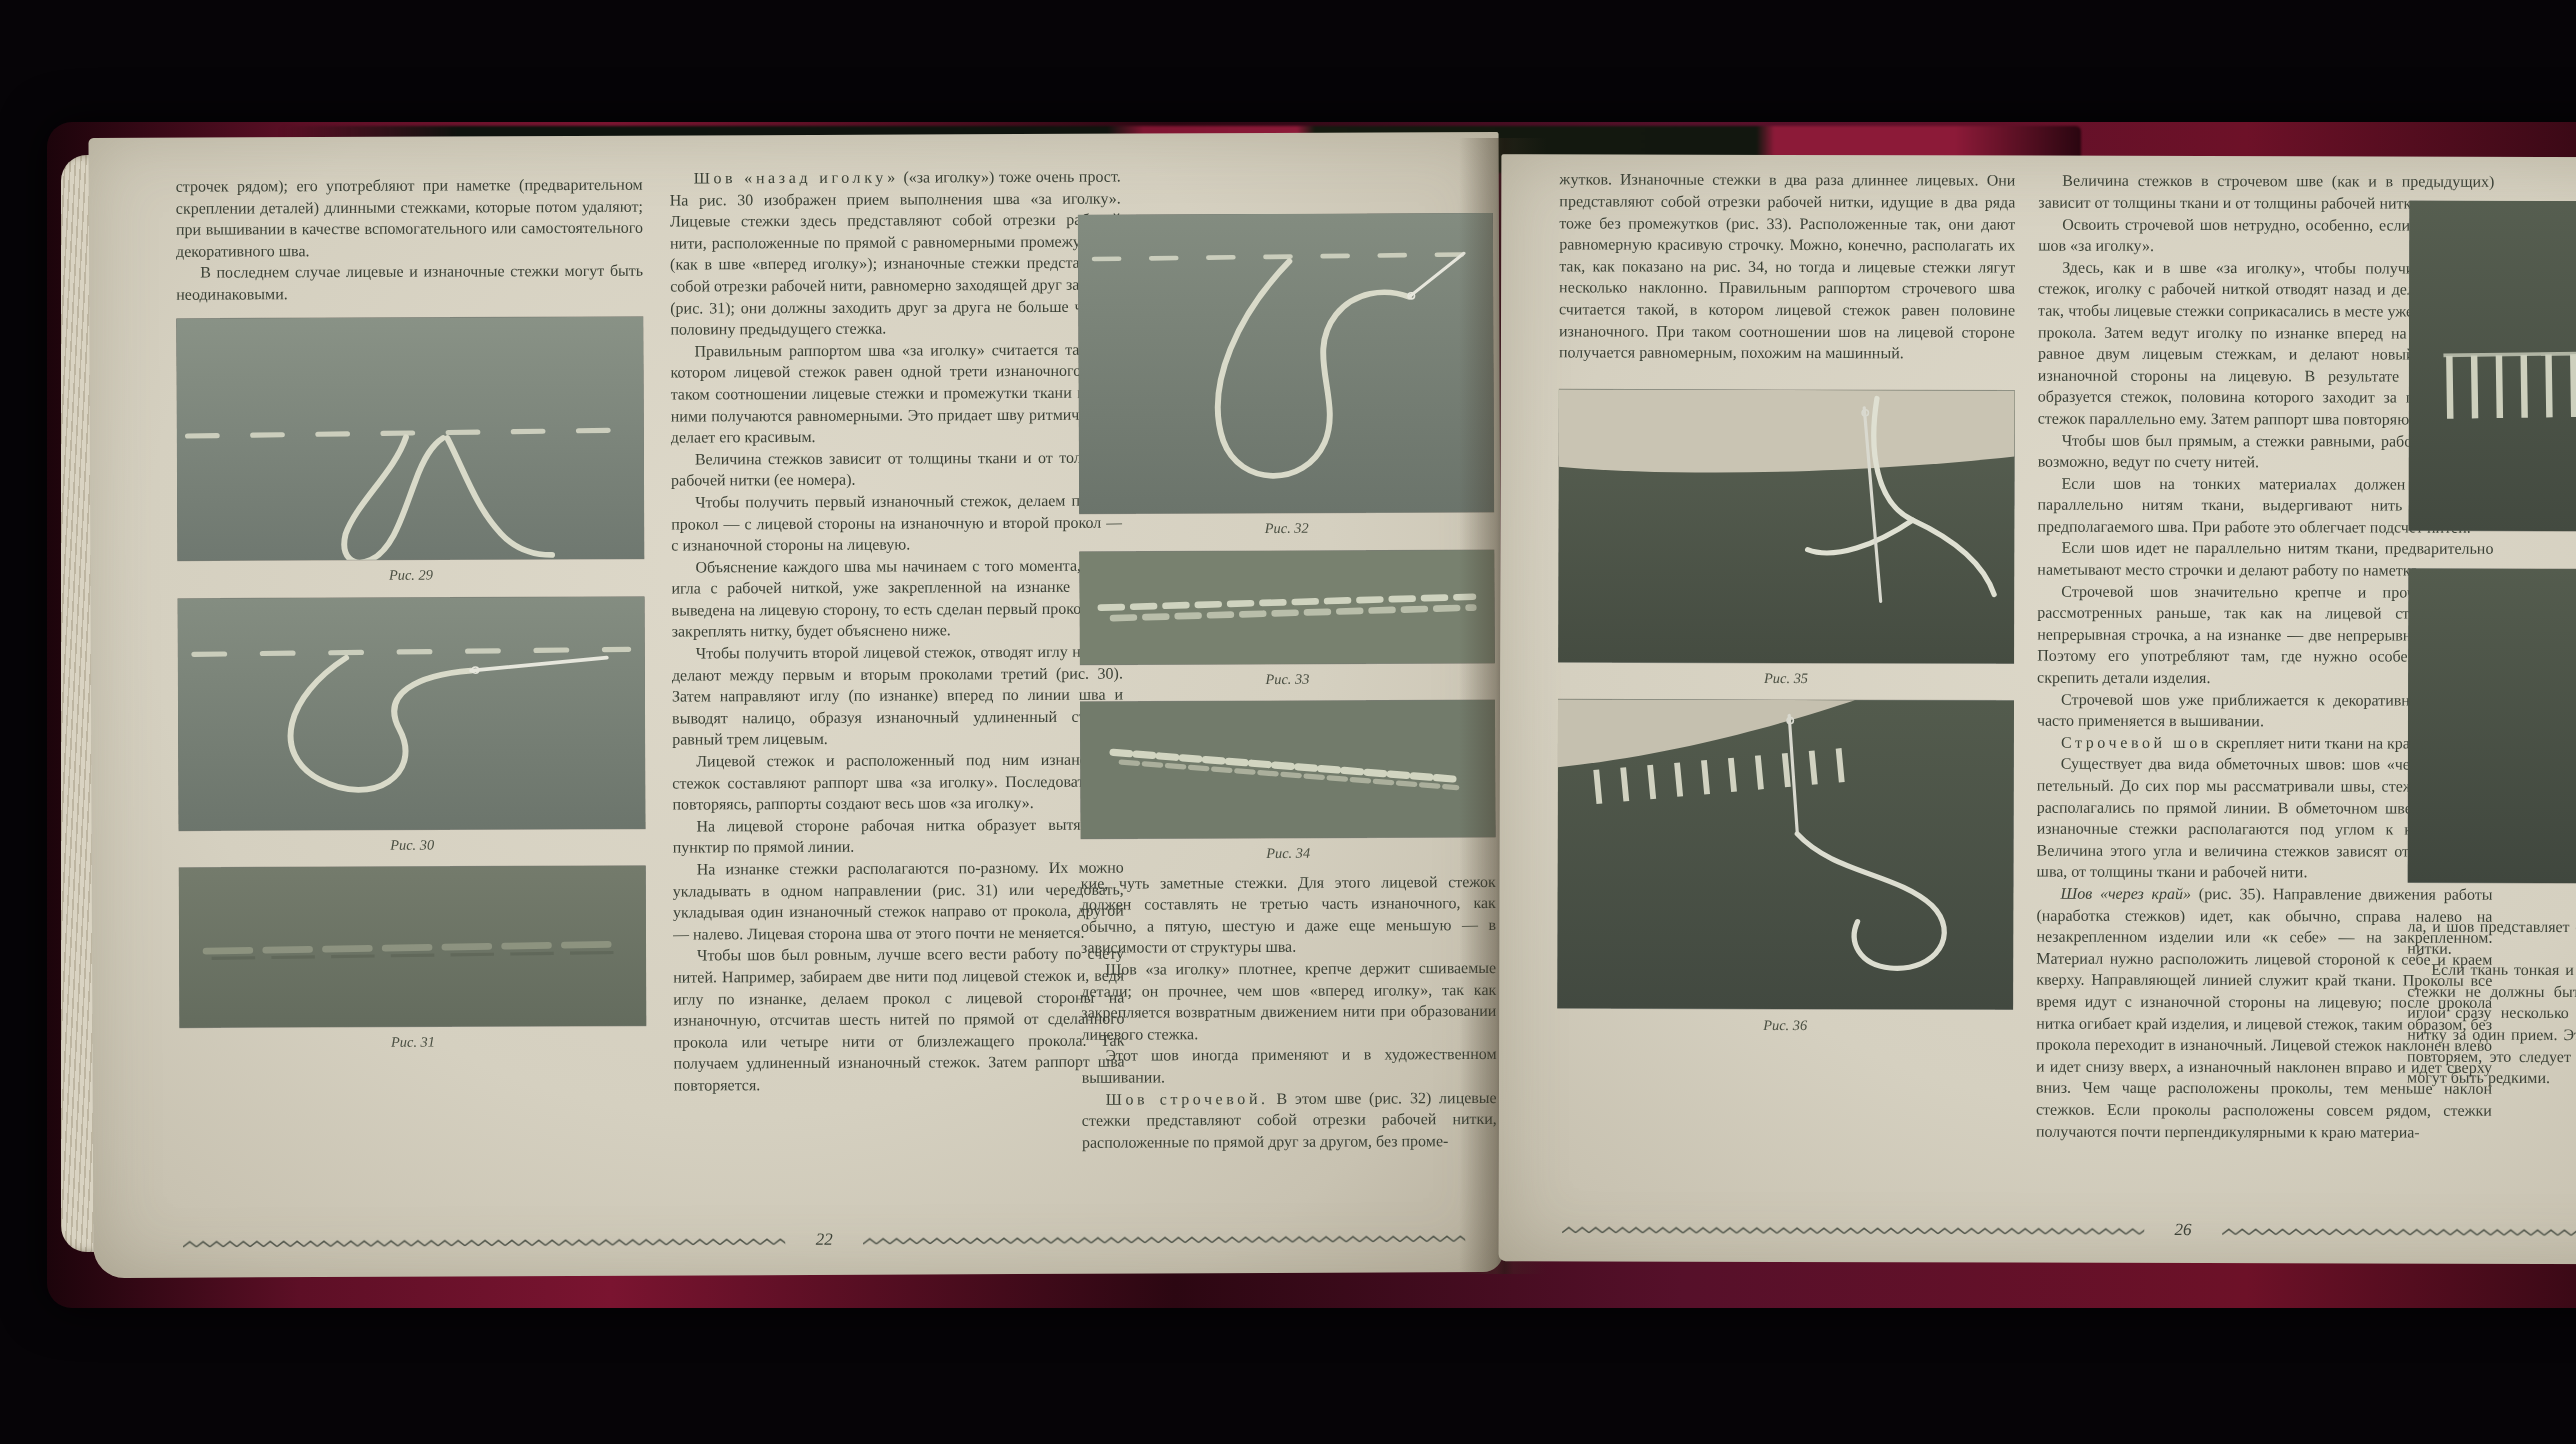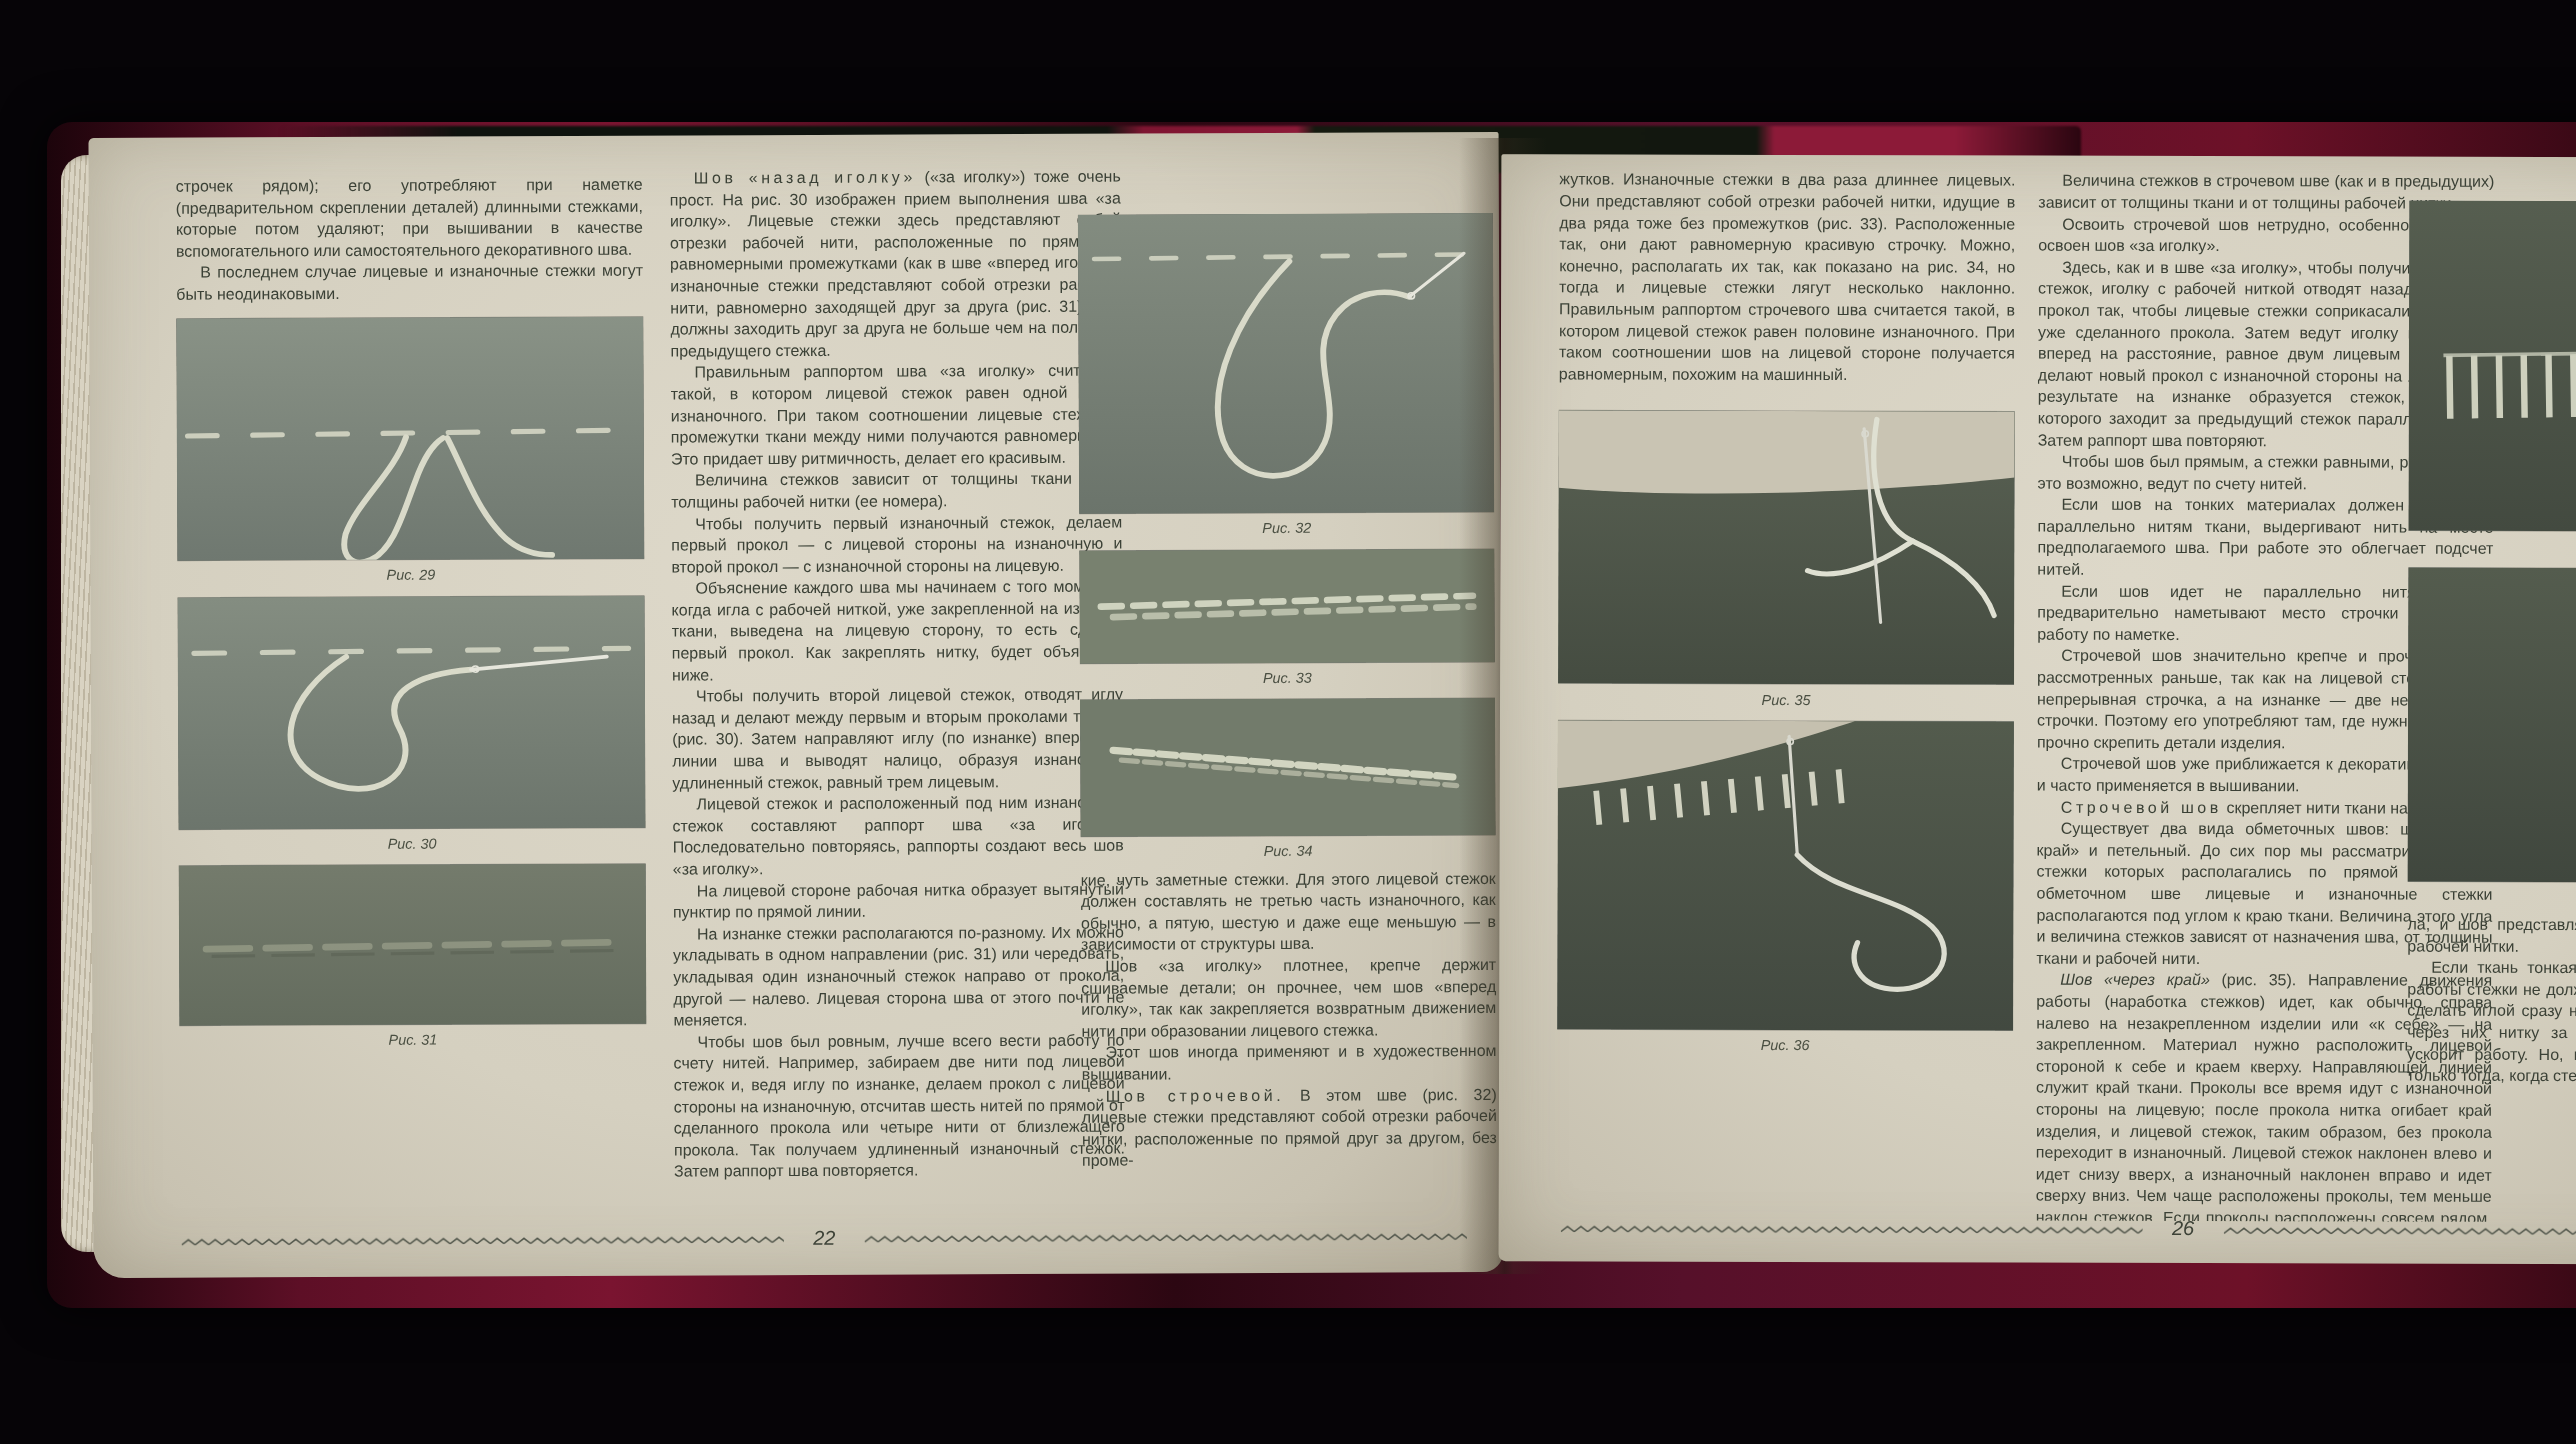--- a/index.html
+++ b/index.html
@@ -1,17 +1,17 @@
 <!DOCTYPE html>
 <html style="font-size:8.2px"><head>
 <meta charset="utf-8">
 <style>
   *{margin:0;padding:0;box-sizing:border-box}
   html,body{width:2997px;height:1444px;background:#060407;overflow:hidden}
-  .scene{position:absolute;inset:0;font-family:Liberation Sans, sans-serif;color:#3b4136}
+  .scene{position:absolute;inset:0;font-family:Liberation Serif, serif;color:#3b4136}
 
   
   .cover{position:absolute;left:47px;top:122px;width:2820px;height:1186px;border-radius:25px;
     background:linear-gradient(90deg,#1c040b 0%,#5d0f26 9%,#7a1430 20%,#2c0712 40%,#56102a 58%,#6d1128 78%,#1c040b 97%);
     box-shadow:0 0 46px rgba(0,0,0,.85)}
   .topband{position:absolute;left:278px;top:126px;width:1803px;height:47px;border-radius:5.2px;filter:blur(1px);
     background:linear-gradient(90deg,rgba(13,17,12,0) 0%,#0e130e 10%,#10140e 46%,#7e1531 48%,#8c1a38 56.5%,#151a10 57.5%,#12170f 82%,#8c1a38 83%,#8c1a38 93%,#2a0610 100%)}
   .stack-left{position:absolute;left:61px;top:155px;width:53px;height:1097px;border-radius:26px 0 0 26px;
     background:repeating-linear-gradient(93deg,#d9d3c2 0 3.6px,#bdb5a1 3.6px 5.2px);
     box-shadow:inset -5.2px 0 8.2px rgba(90,80,60,.55)}
@@ -41,21 +41,21 @@
   .photo svg{display:block;width:100%;height:100%}
   .cap{font-style:italic;font-size:14.4px;color:#4a4f42;text-align:center;margin:7.2px 0 4.1px}
   .ph29{height:242px}.ph30{height:232px}.ph31{height:160px}
   .ph32{height:299px}.ph33{height:113px}.ph34{height:137px}
   .ph35{height:273px}.ph36{height:309px}
   .ph37{height:330px}.ph38{height:314px}
   .pfoot{position:absolute;display:flex;align-items:center;gap:13.4px}
   .pfootL{left:88px;right:36px;bottom:23px}
   .pfootR{left:62px;right:57px;bottom:20.6px}
   .zz{height:12.4px;flex:1 1 auto}
-  .pnum{font-style:italic;font-size:20px;color:#3d4237;padding:0 15.5px;transform:translateY(-2.1px)}
+  .pnum{font-style:italic;font-size:17px;color:#3d4237;padding:0 15.5px;transform:translateY(-2.1px)}
 </style>
 </head>
 <body>
 
 <div class="scene">
   <div class="cover"></div>
   <div class="topband"></div>
   <div class="stack-left"></div>
   <div class="top-edge-right"></div>
 

